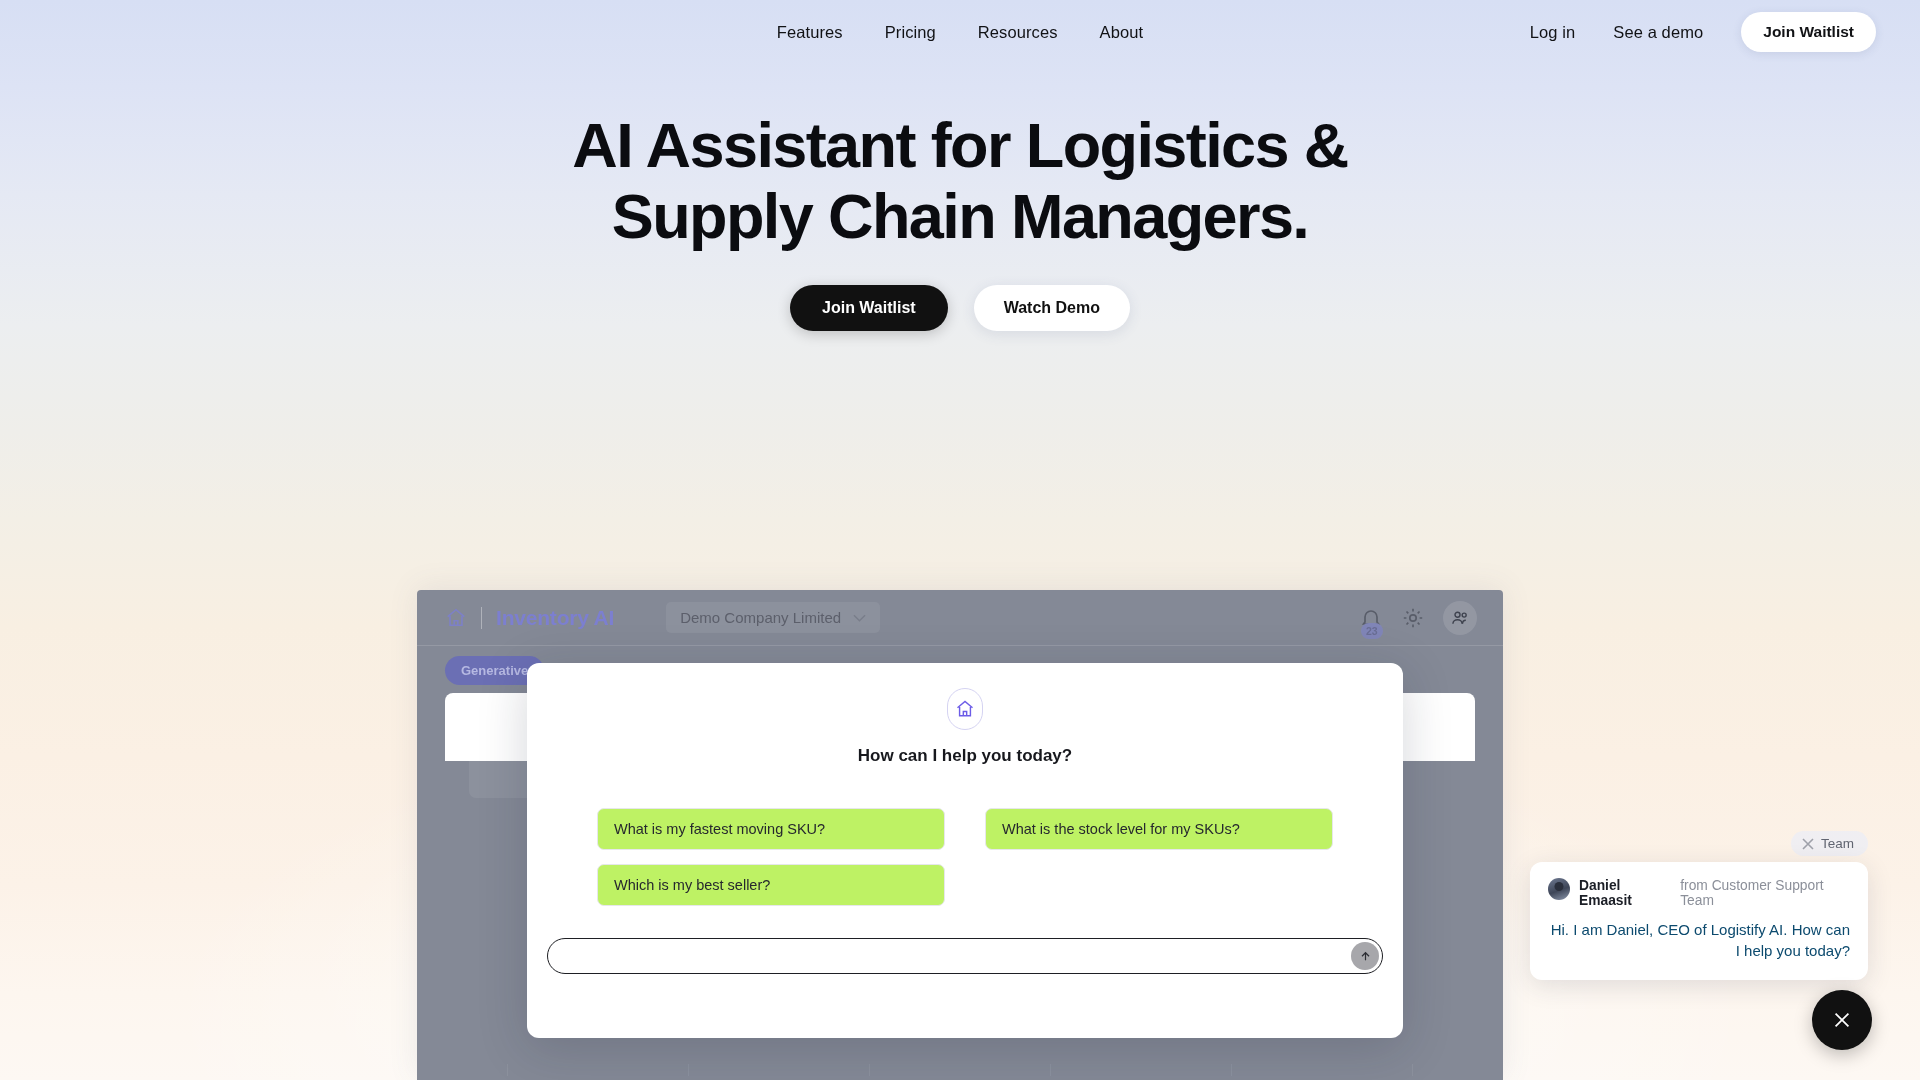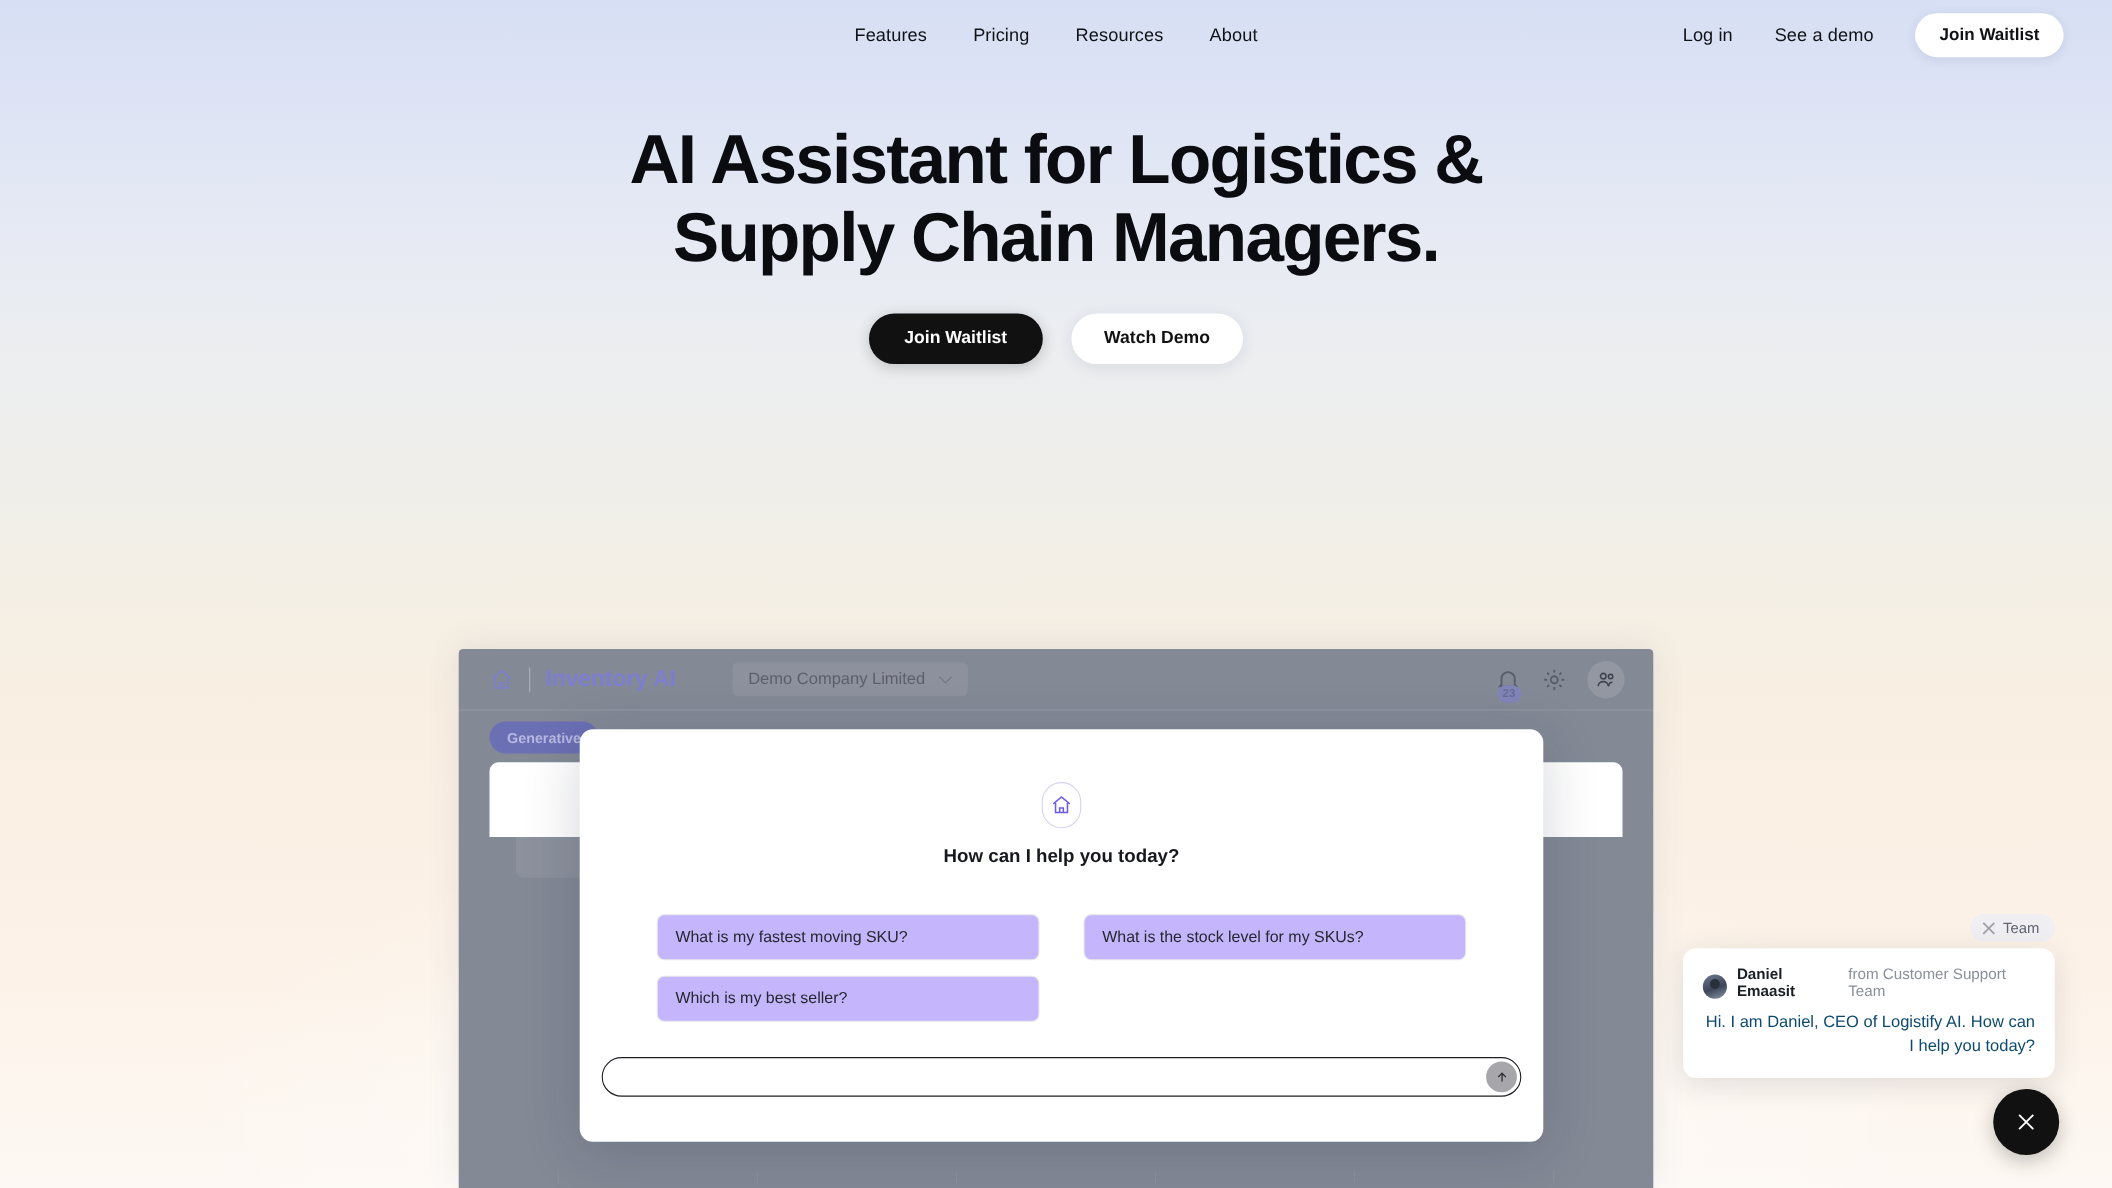--- a/index.html
+++ b/index.html
@@ -168,40 +168,40 @@
   }
   .app-bottom-rule span { width: 1px; height: 12px; background: #9aa0ad; }
 
   
   .modal {
     position: absolute; left: 527px; top: 663px;
     width: 876px; height: 375px;
     background: #ffffff; border-radius: 12px;
     box-shadow: 0 10px 50px rgba(20,25,50,0.18);
     z-index: 20;
-    padding-top: 48px;
+    padding-top: 25px;
   }
   .modal-logo {
     width: 36px; height: 42px; margin: 0 auto;
     display: flex; align-items: center; justify-content: center;
     border: 1px solid #d5d3f2; border-radius: 999px;
   }
   .modal-title {
     margin-top: 16px; text-align: center;
     font-size: 17px; font-weight: 700; color: #17181d;
   }
   .suggestions {
     margin: 42px auto 0 auto; width: 736px;
     display: grid; grid-template-columns: 1fr 1fr;
     gap: 14px 40px;
   }
   .suggestion {
     border: 1px solid #e6e7ea; border-radius: 7px;
     padding: 12px 16px; font-size: 14.5px; color: #26282e;
-    background: #c4b5fd; cursor: pointer; white-space: nowrap; overflow: hidden;
+    background: #bef264; cursor: pointer; white-space: nowrap; overflow: hidden;
   }
   .composer {
     margin: 32px auto 0 auto; width: 836px; height: 36px;
     border: 1.4px solid #1e1f24; border-radius: 999px;
     position: relative; display: flex; align-items: center;
     padding: 0 42px 0 18px; background: #fff;
   }
   .composer input {
     border: none; outline: none; width: 100%;
     font-size: 14px; color: #222; background: transparent;
@@ -223,21 +223,21 @@
   }
   .chat-close-row .x { width: 12px; height: 12px; opacity: .6; }
   .chat-close-label { font-size: 13.5px; color: #616571; }
   .chat-card {
     position: absolute; right: 52px; top: 862px;
     width: 338px;
     background: #ffffff; border-radius: 12px;
     box-shadow: 0 6px 26px rgba(40,45,70,0.13);
     padding: 16px 18px 18px 18px; z-index: 25;
   }
-  .chat-head { display: flex; align-items: flex-end; gap: 9px; }
+  .chat-head { display: flex; align-items: flex-start; gap: 9px; }
   .avatar {
     width: 22px; height: 22px; border-radius: 999px;
     background: linear-gradient(160deg,#6f7a92 0%,#3e4658 55%,#8d98ad 100%);
     flex: none; position: relative; overflow: hidden;
   }
   .avatar::after {
     content: ""; position: absolute; left: 50%; top: 4px;
     transform: translateX(-50%);
     width: 9px; height: 9px; border-radius: 999px; background: #2a2f3c;
   }

